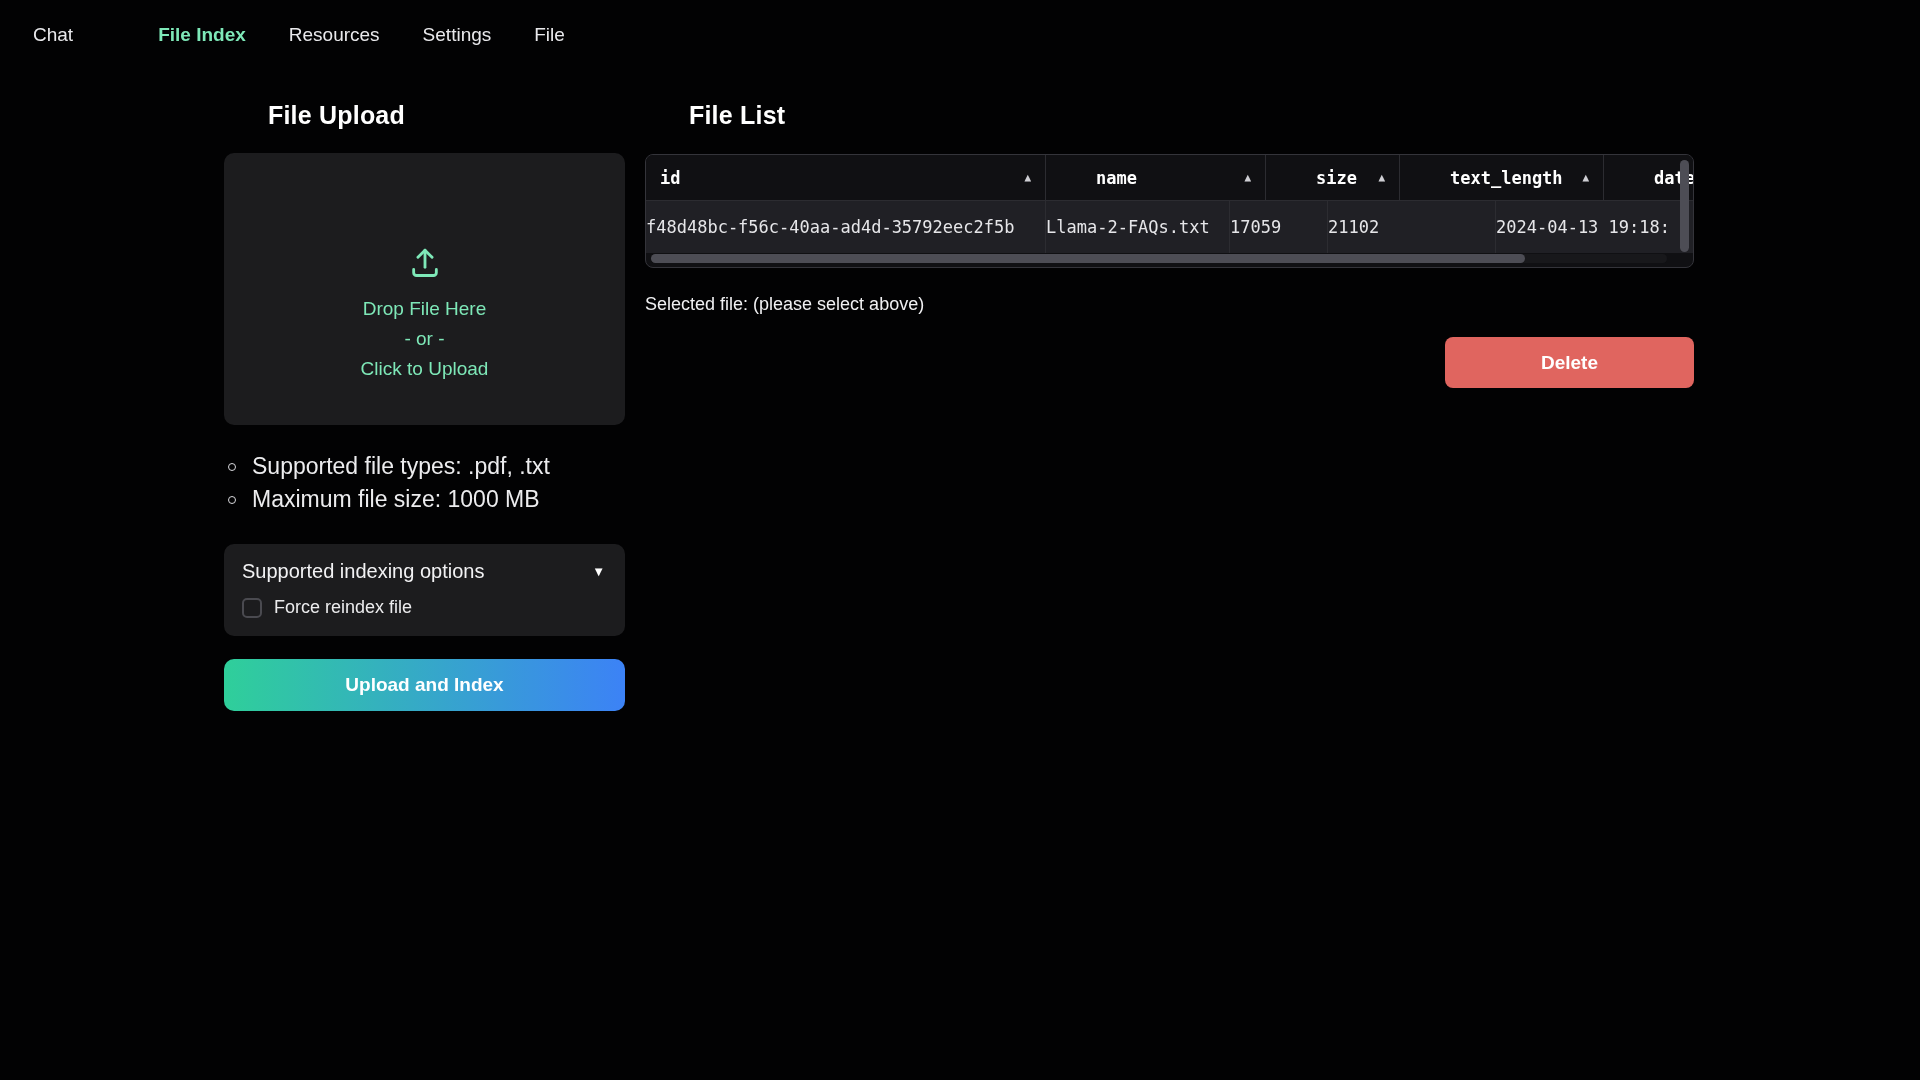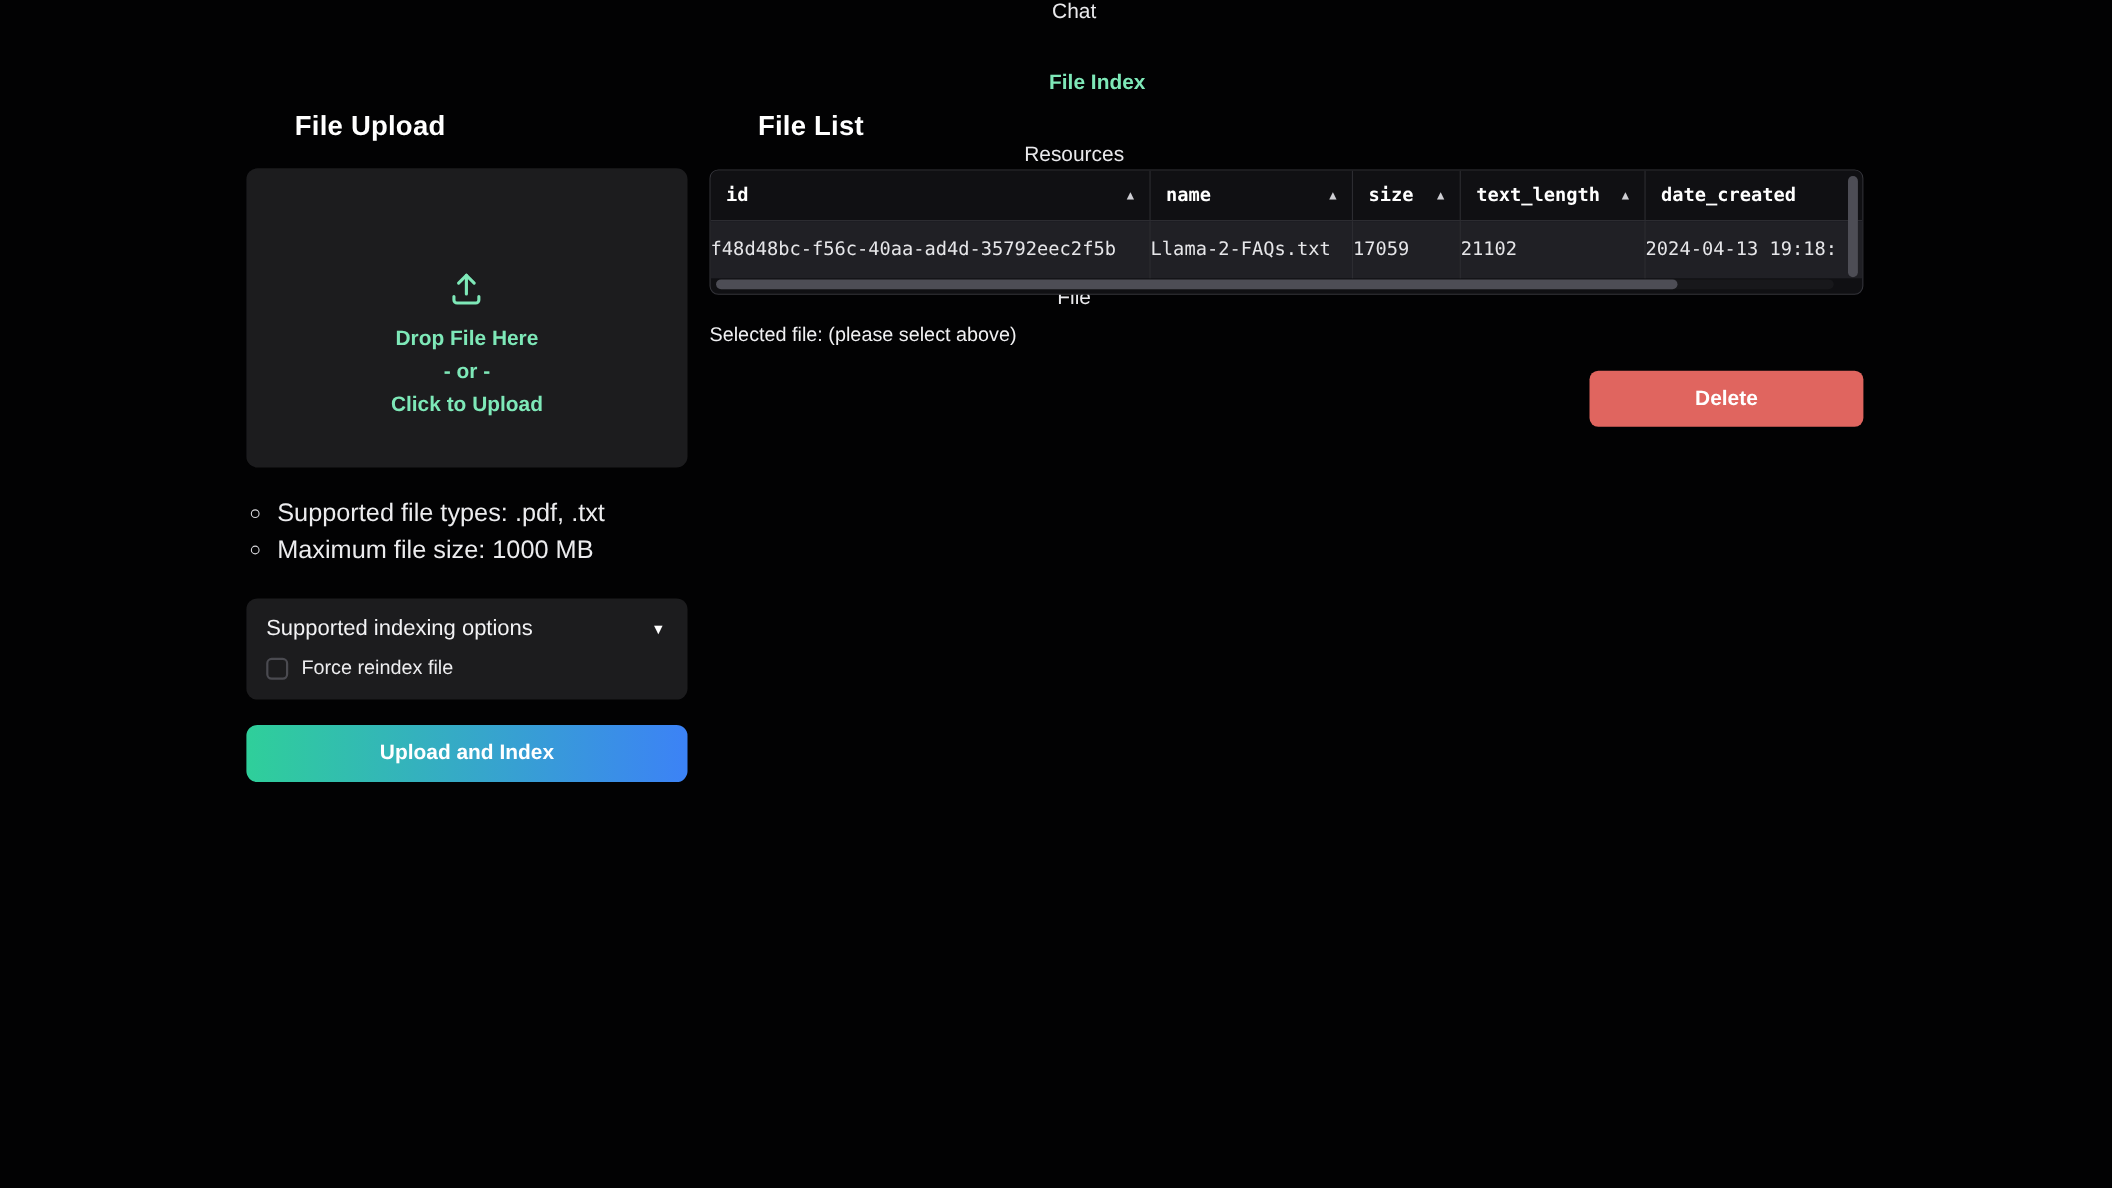--- a/index.html
+++ b/index.html
@@ -6,35 +6,34 @@
   html, body { background: #000; }
   body { font-family: "Liberation Sans", sans-serif; }
   .screen {
     position: relative; width: 1920px; height: 1080px;
     background: #020203; color: #e8e8ea; overflow: hidden;
   }
 
   
   .nav {
     position: absolute; top: 0; left: 0; right: 0; height: 70px;
-    display: flex; align-items: center; padding-left: 33px; gap: 43px; flex-direction: column;
+    display: flex; align-items: center; padding-left: 33px; gap: 43px;
   }
   .nav-tab { font-size: 19px; color: #e9e9ec; cursor: pointer; white-space: nowrap; }
   .nav-tab.active { color: var(--accent-green, #7ee8b8); font-weight: 700; margin-left: 42px; }
 
   
   .left-col { position: absolute; left: 224px; top: 101px; width: 401px; }
   .panel-title { font-size: 25px; font-weight: 700; color: #ffffff; letter-spacing: .2px; margin-left: 44px; }
 
   .dropzone {
     margin-top: 23px; height: 272px; width: 100%;
     background: #1c1c1e; border-radius: 10px;
     display: flex; flex-direction: column; align-items: center; justify-content: center;
     cursor: pointer;
-    font-weight: bold;
   }
   .dropzone-inner { margin-top: 52px; text-align: center; color: var(--accent-green, #7ee8b8); }
   .upload-icon { width: 34px; height: 34px; display: block; margin: 0 auto 14px auto; }
   .dz-line { font-size: 19px; line-height: 30px; }
   .dz-click { font-size: 19px; line-height: 30px; }
 
   .notes { list-style: none; margin-top: 25px; padding-left: 4px; }
   .notes li { display: flex; align-items: center; font-size: 23px; color: #ececee; height: 33px; }
   .bullet {
     width: 8px; height: 8px; border: 1.6px solid #d8d8dc; border-radius: 50%;
@@ -63,21 +62,21 @@
   }
 
   
   .right-col { position: absolute; left: 645px; top: 101px; width: 1049px; }
 
   .table-wrap {
     position: relative; margin-top: 24px; height: 114px; width: 100%;
     background: #101013; border: 1px solid #34343a; border-radius: 8px;
     overflow: hidden;
   }
-  .thead { display: flex; height: 46px; background: #101013; border-bottom: 1px solid #2c2c31; }
+  .thead { display: flex; height: 46px; background: #101013; border-bottom: 1px solid #2c2c31; gap: 36px; }
   .th {
     display: flex; align-items: center; justify-content: space-between;
     padding: 0 14px; border-right: 1px solid #2c2c31;
     font-family: "DejaVu Sans Mono", monospace; font-size: 17px; font-weight: 700; color: #ffffff;
     white-space: nowrap; overflow: hidden; cursor: pointer;
   }
   .sort { font-size: 11px; color: #cfcfd4; margin-left: 10px; }
   .tr { display: flex; height: 52px; background: #202025; cursor: pointer; }
   .td {
     display: flex; align-items: center; padding: 0 0; border-right: 1px solid #2c2c31;

